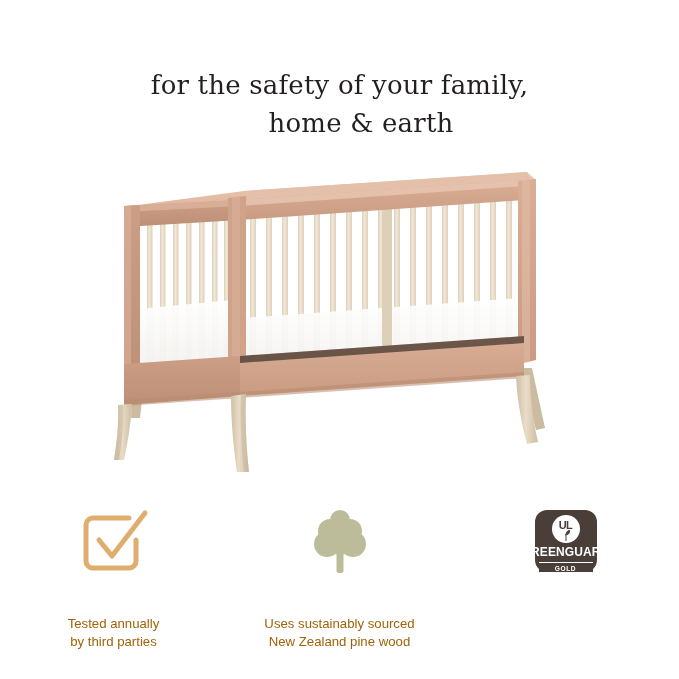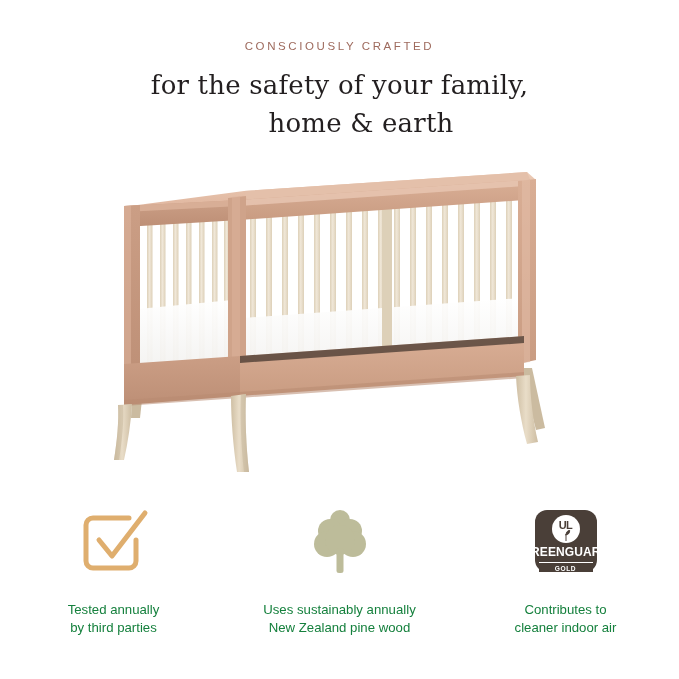--- a/index.html
+++ b/index.html
@@ -28,22 +28,22 @@
   .crib-svg{display:block;}
 
   
   .features{
     position:absolute;left:0;top:495px;width:679px;height:150px;
     display:flex;align-items:flex-start;justify-content:center;
   }
   .feature{width:226px;display:flex;flex-direction:column;align-items:center;}
   .feature-icon{height:92px;display:flex;align-items:center;justify-content:center;}
   .feature-caption{
-    margin-top:14px;text-align:center;font-size:13.2px;line-height:18px;
-    color:#15803d;font-family:"Liberation Sans",sans-serif;
+    margin-top:28px;text-align:center;font-size:13.2px;line-height:18px;
+    color:#a16207;font-family:"Liberation Sans",sans-serif;
   }
   .feature-caption span{display:block;}
 
   
   .gg-badge{
     width:62px;height:62px;border-radius:12px;background:#4a3f38;
     display:flex;flex-direction:column;align-items:center;
     padding-top:5px;box-sizing:border-box;
   }
   .gg-mark{
@@ -68,21 +68,20 @@
     background:#4a3f38;color:#ffffff;font-size:6.6px;font-weight:bold;
     letter-spacing:.6px;font-family:"Liberation Sans",sans-serif;
     border-top:1.5px solid #ffffff;width:54px;text-align:center;padding-top:2px;
   }
 </style>
 </head>
 <body>
 
 <div class="page">
 
-  <div class="eyebrow">CONSCIOUSLY CRAFTED</div>
 
   <div class="headline">
     <span>for the safety of your family,</span>
     <span class="l2">home &amp; earth</span>
   </div>
 
   <div class="crib-scene">
     <svg class="crib-svg" width="679" height="330" viewBox="0 0 679 330">
       <defs>
         <linearGradient id="railTop" x1="0" y1="0" x2="0" y2="1">
@@ -250,40 +249,36 @@
             <circle cx="27" cy="27" r="12"></circle>
             <circle cx="47" cy="27" r="12"></circle>
             <circle cx="24" cy="40" r="13"></circle>
             <circle cx="50" cy="40" r="13"></circle>
             <circle cx="37" cy="36" r="15"></circle>
             <rect x="33.5" y="44" width="7" height="25" rx="2.5"></rect>
           </g>
         </svg>
       </div>
       <div class="feature-caption">
-        <span>Uses sustainably annually</span>
+        <span>Uses sustainably sourced</span>
         <span>New Zealand pine wood</span>
       </div>
     </div>
 
     <div class="feature">
       <div class="feature-icon">
         <div class="gg-badge">
           <div class="gg-mark">
             <span class="gg-ul">UL</span>
             <svg class="gg-leaf" viewBox="0 0 12 14">
               <path d="M6,14 L6,6 M6,6 C6,2 9,0 11,0 C11,4 9,6 6,6 Z" fill="#4a3f38" stroke="#4a3f38" stroke-width="1.3" stroke-linecap="round"></path>
             </svg>
           </div>
           <div class="gg-name">GREENGUARD</div>
           <div class="gg-gold-wrap">
             <div class="gg-gold">GOLD</div>
           </div>
         </div>
       </div>
-      <div class="feature-caption">
-        <span>Contributes to</span>
-        <span>cleaner indoor air</span>
-      </div>
     </div>
 
   </div>
 </div>
 
 </body></html>

